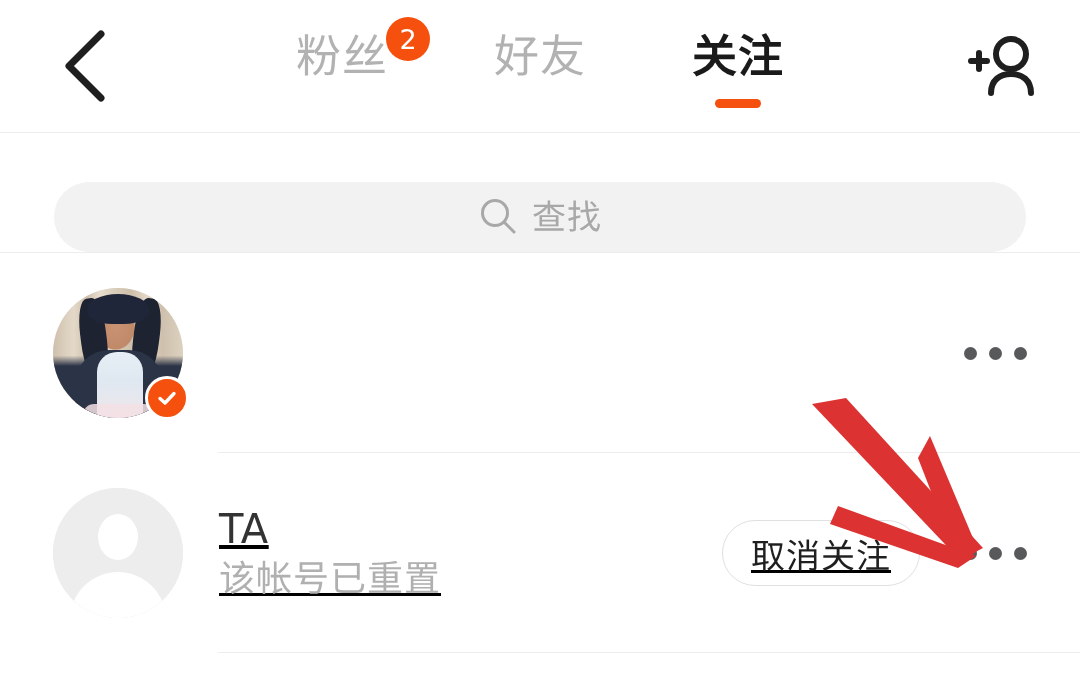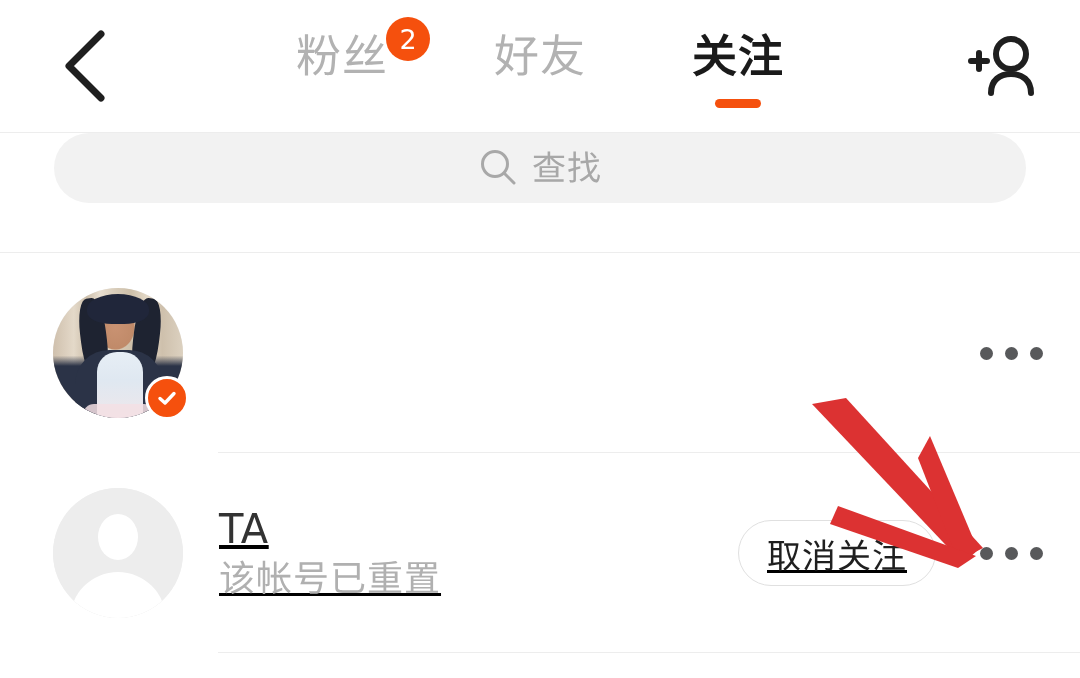--- a/index.html
+++ b/index.html
@@ -121,21 +121,21 @@
   }
   .add-user-btn svg { display: block; }
 
   
   .search-area {
     position: relative;
     height: 120px;
     border-bottom: 1.5px solid #ededed;
     box-sizing: border-box;
     display: flex;
-    align-items: flex-start;
+    align-items: flex-end;
     justify-content: center;
     background: #fff;
   }
   .search-bar {
     width: 972px;
     height: 70px;
     border-radius: 35px;
     background: #f2f2f2;
     display: flex;
     align-items: center;
@@ -291,21 +291,21 @@
     line-height: 1.15;
     letter-spacing: 1px;
     margin-top: 6px;
   }
 
   .row-actions {
     flex: 0 0 auto;
     display: flex;
     align-items: center;
     gap: 0;
-    padding-right: 26px;
+    padding-right: 42px;
   }
   .unfollow-btn {
     height: 66px;
     padding: 0 28px;
     border: 1.5px solid #e0e0e0;
     border-radius: 33px;
     background: #fff;
     color: #1f1f1f;
     font-size: 34px;
     letter-spacing: 1px;

